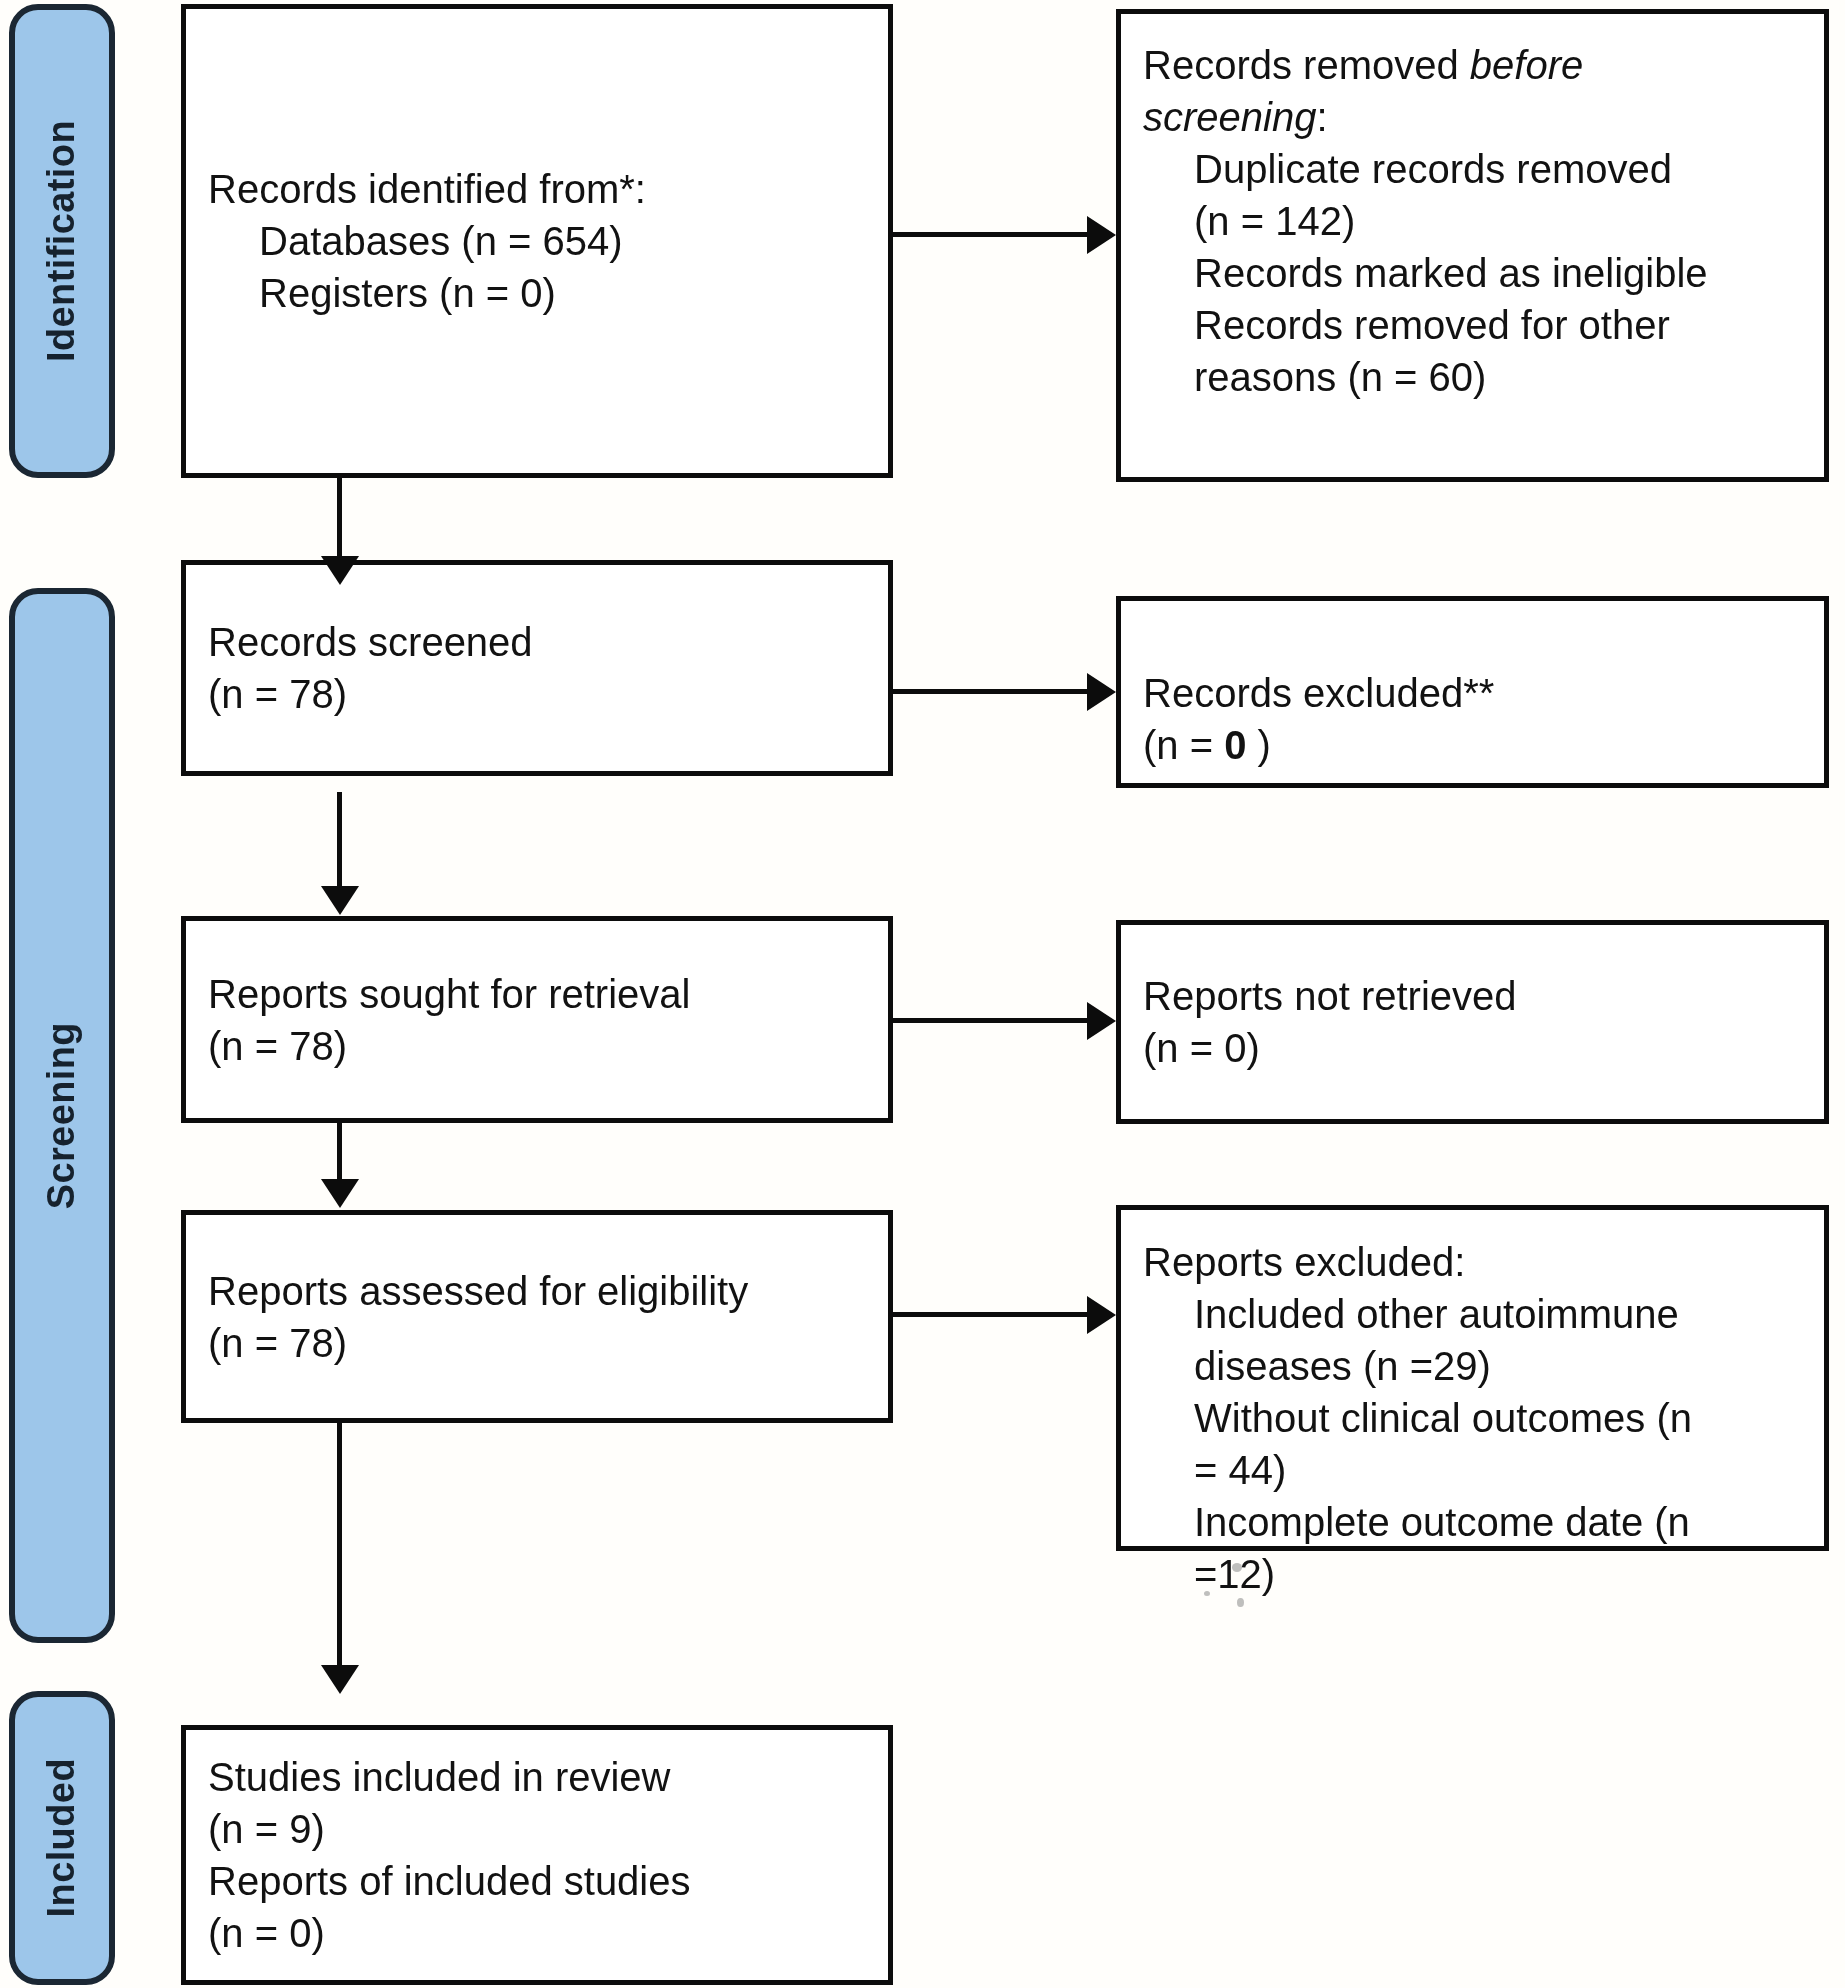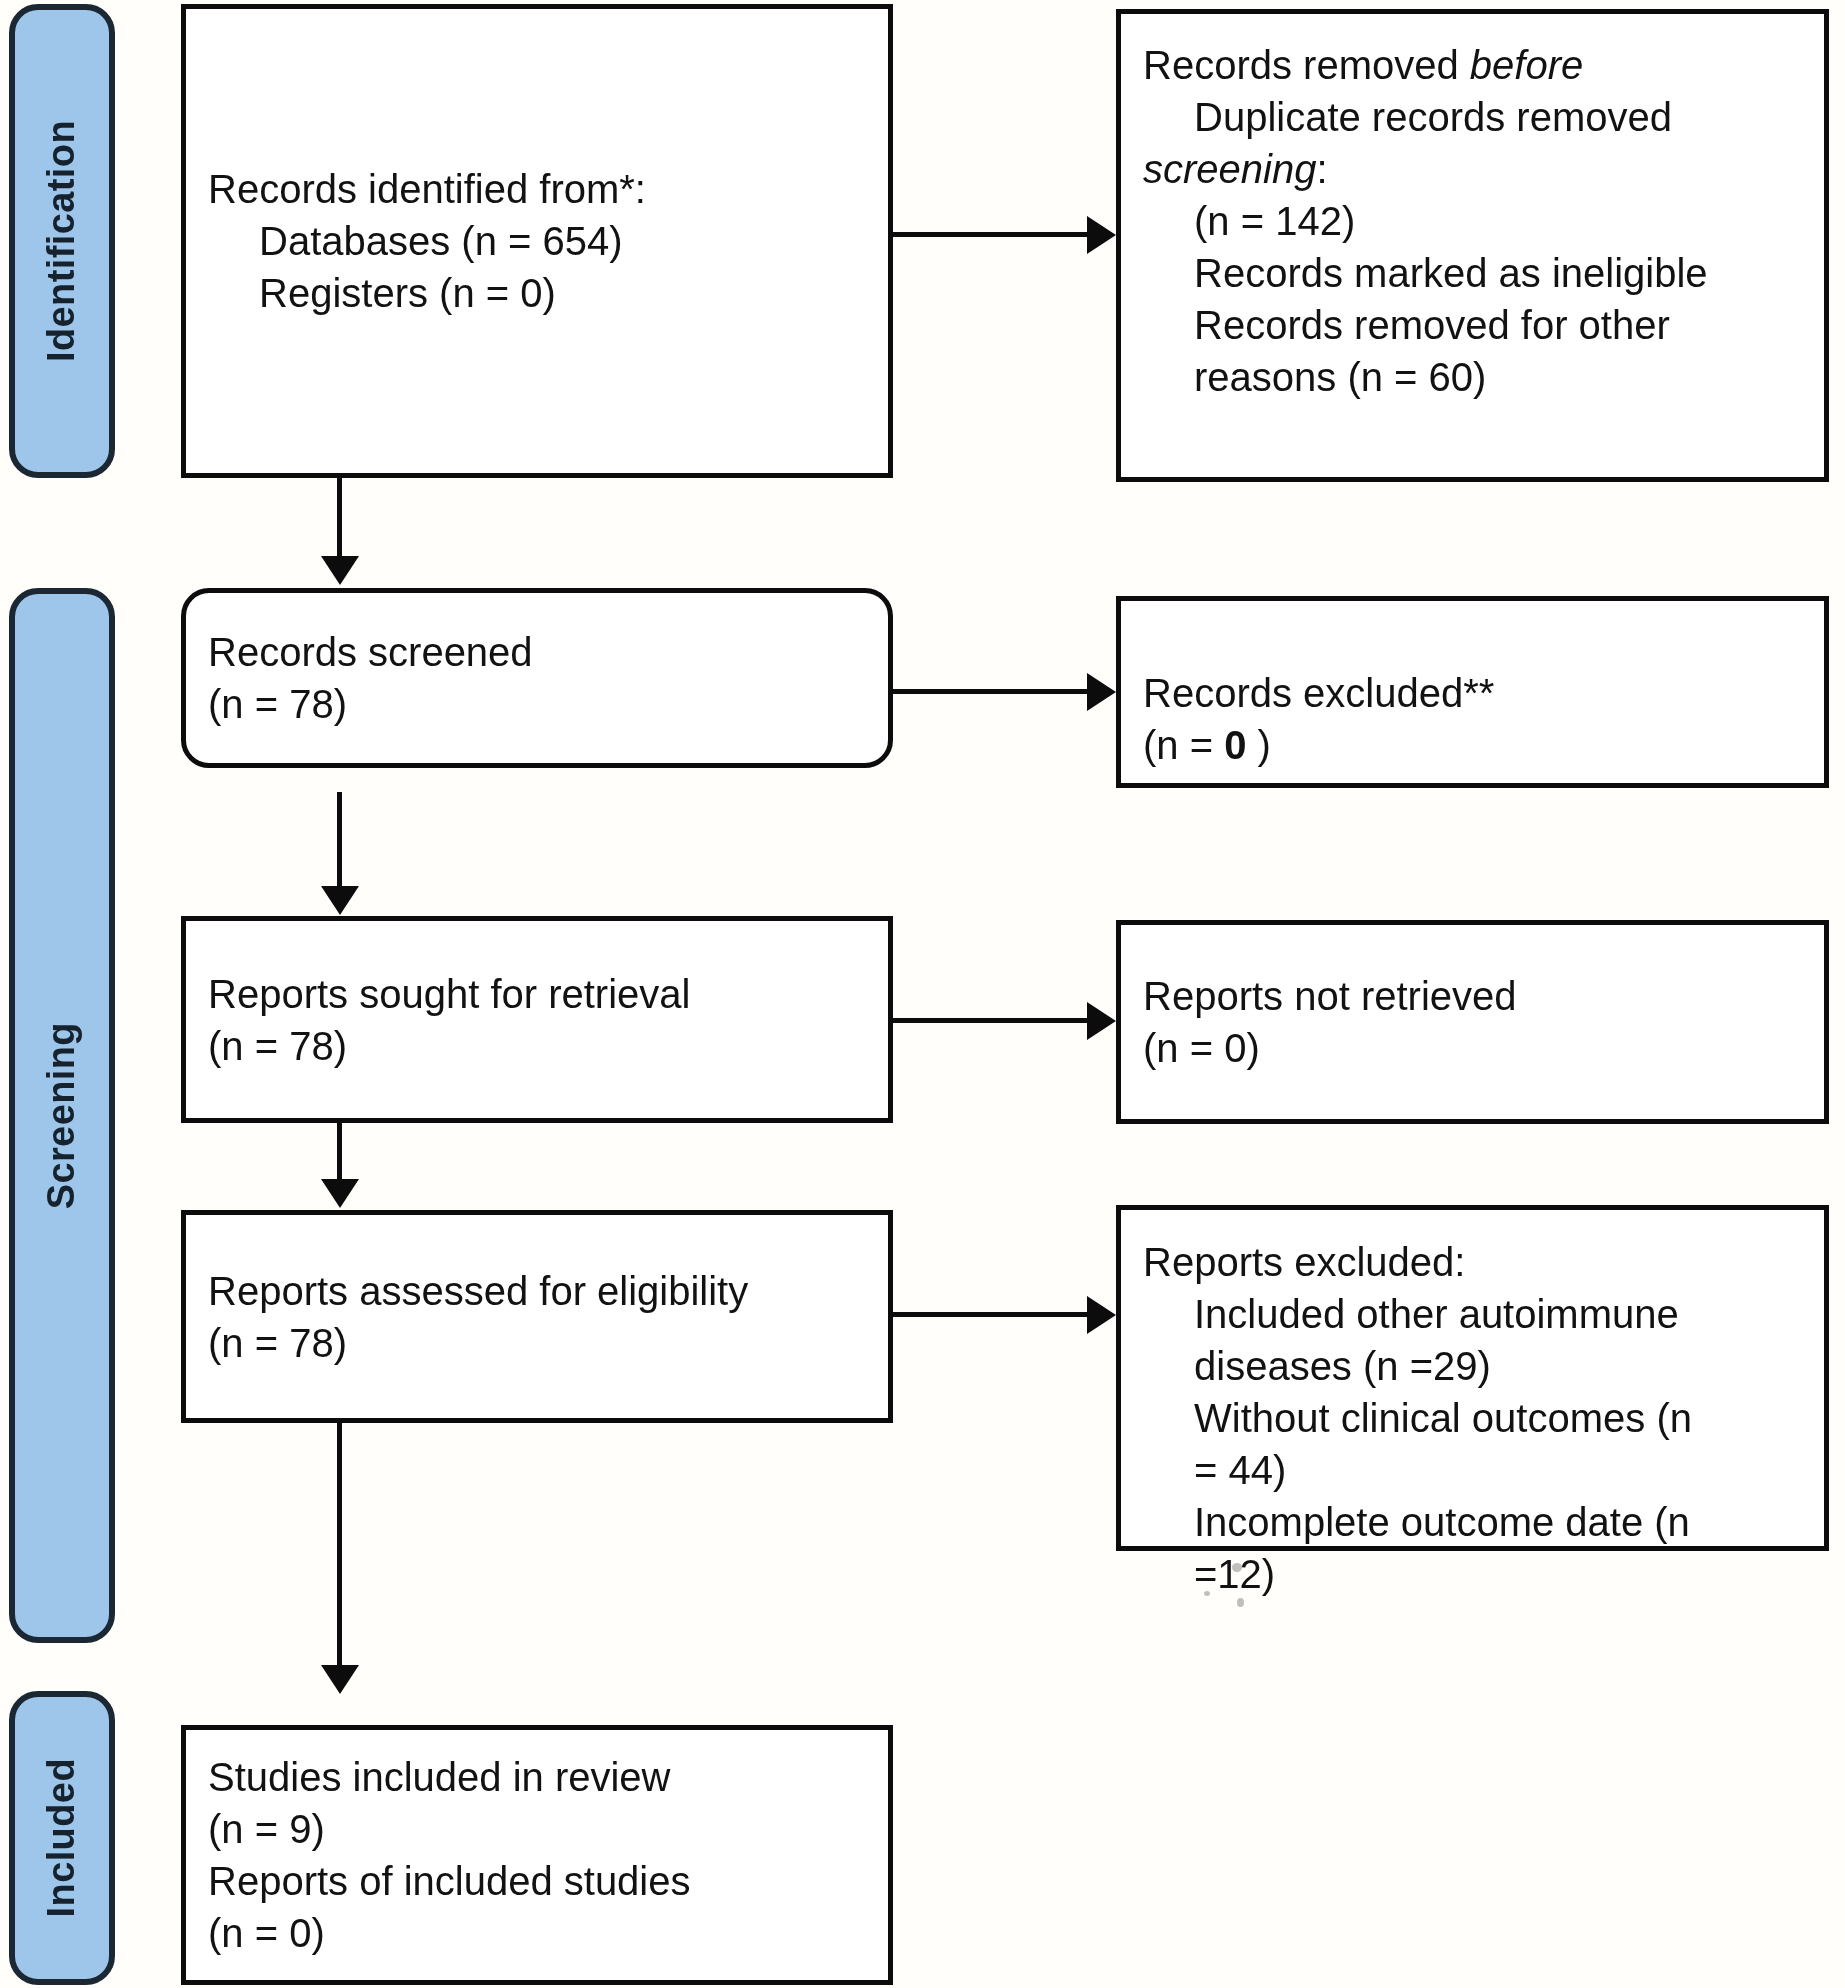--- a/index.html
+++ b/index.html
@@ -128,30 +128,30 @@
     <div class="box-inner">
       <div class="line">Records identified from*:</div>
       <div class="line indent">Databases (n = 654)</div>
       <div class="line indent">Registers (n = 0)</div>
     </div>
   </div>
 
   <div class="box top-align" style="left:1116px; top:8.5px; width:713px; height:473px;">
     <div class="box-inner">
       <div class="line"><span>Records removed </span><span class="ital">before</span></div>
+      <div class="line"><span class="ital">screening</span><span>:</span></div>
       <div class="line indent">Duplicate records removed</div>
-      <div class="line"><span class="ital">screening</span><span>:</span></div>
       <div class="line indent">(n = 142)</div>
       <div class="line indent">Records marked as ineligible</div>
       <div class="line indent">Records removed for other</div>
       <div class="line indent">reasons (n = 60)</div>
     </div>
   </div>
 
-  <div class="box" style="left:181px; top:588px; width:712px; height:180px;border-radius:28px;">
+  <div class="box" style="left:181px; top:560px; width:712px; height:216px;">
     <div class="box-inner">
       <div class="line">Records screened</div>
       <div class="line">(n = 78)</div>
     </div>
   </div>
 
   <div class="box" style="left:1116px; top:596px; width:713px; height:192px;justify-content:flex-end;">
     <div class="box-inner">
       <div class="line">Records excluded**</div>
       <div class="line"><span>(n = </span><span class="bold">0</span><span> )</span></div>

